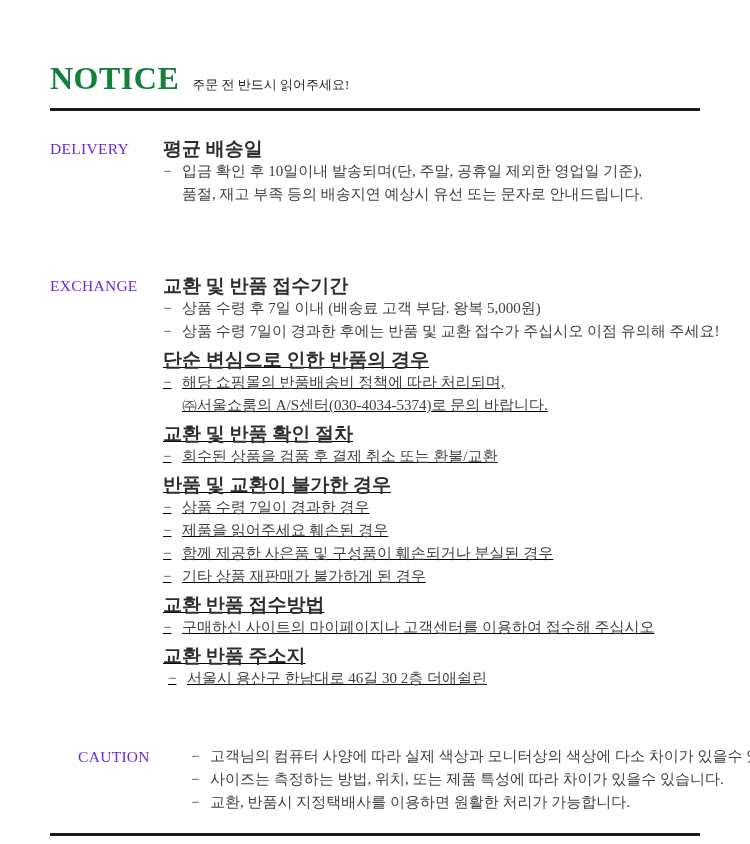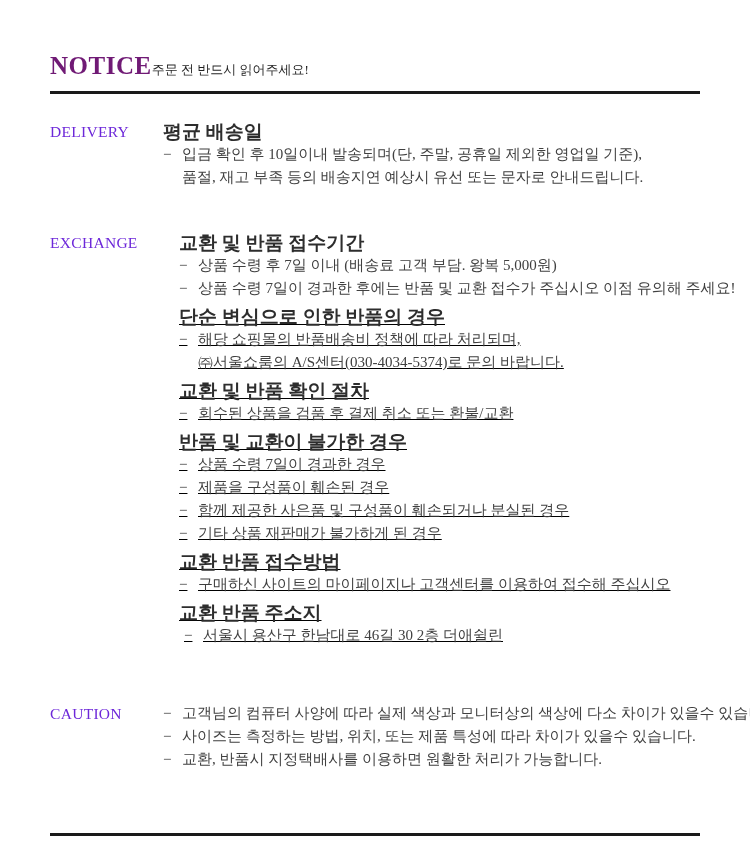--- a/index.html
+++ b/index.html
@@ -5,28 +5,28 @@
   html,body{margin:0;padding:0;}
   body{
     width:750px;height:844px;position:relative;overflow:hidden;
     background:#ffffff;
     font-family:"Liberation Serif","DejaVu Serif",serif;
     -webkit-font-smoothing:antialiased;
   }
   .page{padding:0 50px;}
   
   .header{padding-top:52px;display:flex;align-items:baseline;}
-  .notice-title{font-size:25px;font-weight:bold;color:#701a75;letter-spacing:.5px;}
-  .notice-subtitle{font-size:13px;color:#1f1f1f;}
+  .notice-title{font-size:32px;font-weight:bold;color:#15803d;letter-spacing:.5px;margin-top:8px;}
+  .notice-subtitle{font-size:13px;color:#1f1f1f;margin-left:13px;}
   .top-rule{border:0;border-top:3px solid #1a1a1a;margin:11px 0 0 0;}
   
   .section{display:grid;grid-template-columns:113px 1fr;align-items:start;}
   [data-name="section-delivery"]{margin-top:26px;}
-  [data-name="section-exchange-refund"]{margin-top:42px;gap:16px;}
-  [data-name="section-caution"]{margin-top:55px;}
+  [data-name="section-exchange-refund"]{margin-top:68px;}
+  [data-name="section-caution"]{margin-top:55px;margin-left:28px;}
   .label{font-size:15.5px;color:#6d28d9;letter-spacing:.3px;line-height:23px;}
   .label-line{white-space:nowrap;}
   .content{min-width:0;}
   .group + .group{margin-top:5px;text-decoration:underline;}
   .group-title{font-size:19px;font-weight:bold;color:#2d2d2d;line-height:23px;}
   .line{font-size:15px;color:#404040;line-height:23px;display:flex;white-space:nowrap;}
   .dash{flex:none;width:19px;}
   .cont{padding-left:19px;}
   .indent{padding-left:5px;}
   
@@ -93,21 +93,21 @@
             </div>
           </div>
           <div class="group" data-name="notice-group">
             <div class="group-title" data-name="group-title">반품 및 교환이 불가한 경우</div>
             <div class="line" data-name="notice-line">
               <span class="dash" data-name="dash-glyph">−</span>
               <span class="txt" data-name="notice-line-text">상품 수령 7일이 경과한 경우</span>
             </div>
             <div class="line" data-name="notice-line">
               <span class="dash" data-name="dash-glyph">−</span>
-              <span class="txt" data-name="notice-line-text">제품을 구성품이 훼손된 경우</span>
+              <span class="txt" data-name="notice-line-text">제품을 읽어주세요 훼손된 경우</span>
             </div>
             <div class="line" data-name="notice-line">
               <span class="dash" data-name="dash-glyph">−</span>
               <span class="txt" data-name="notice-line-text">함께 제공한 사은품 및 구성품이 훼손되거나 분실된 경우</span>
             </div>
             <div class="line" data-name="notice-line">
               <span class="dash" data-name="dash-glyph">−</span>
               <span class="txt" data-name="notice-line-text">기타 상품 재판매가 불가하게 된 경우</span>
             </div>
           </div>

